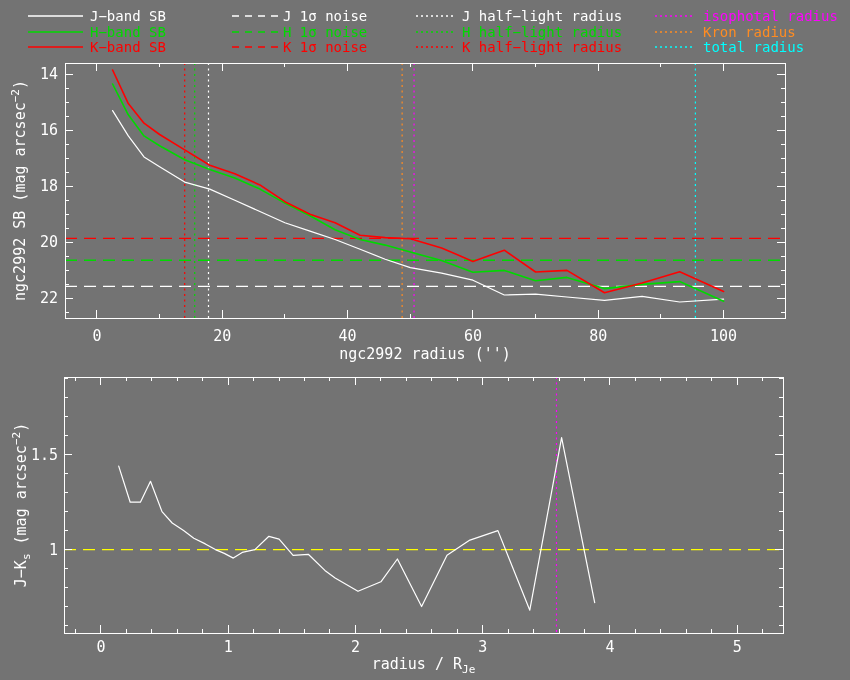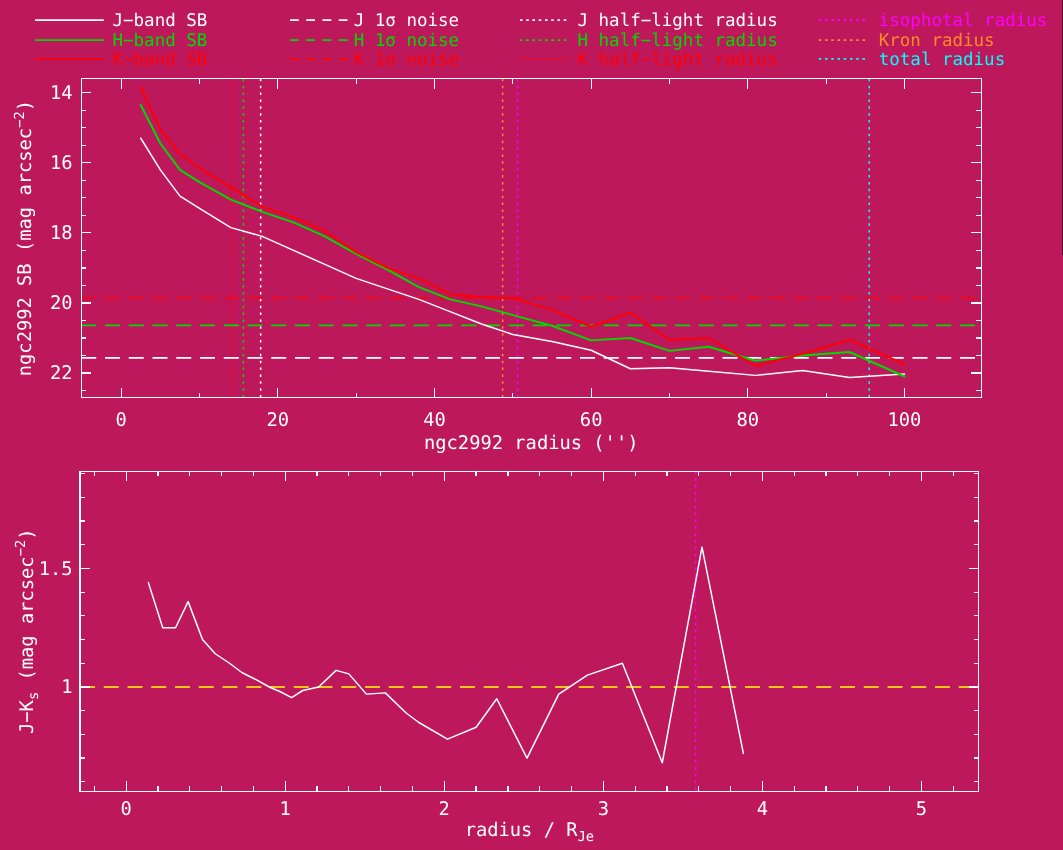--- a/index.html
+++ b/index.html
@@ -1,16 +1,16 @@
 <!DOCTYPE html>
 <html><head>
 <meta charset="utf-8">
 <style>
   html,body{margin:0;padding:0;background:#000;}
-  .canvas{position:relative;width:850px;height:680px;background:#be185d;overflow:hidden;
+  .canvas{position:relative;width:850px;height:680px;background:#737373;overflow:hidden;
           font-family:"DejaVu Sans Mono",monospace;}
   .layer{position:absolute;left:0;top:0;}
   svg text{font-family:"DejaVu Sans Mono",monospace;}
 </style>
 </head>
 <body>
 
 <div class="canvas">
   <svg class="layer" width="850" height="60">
       <g>

